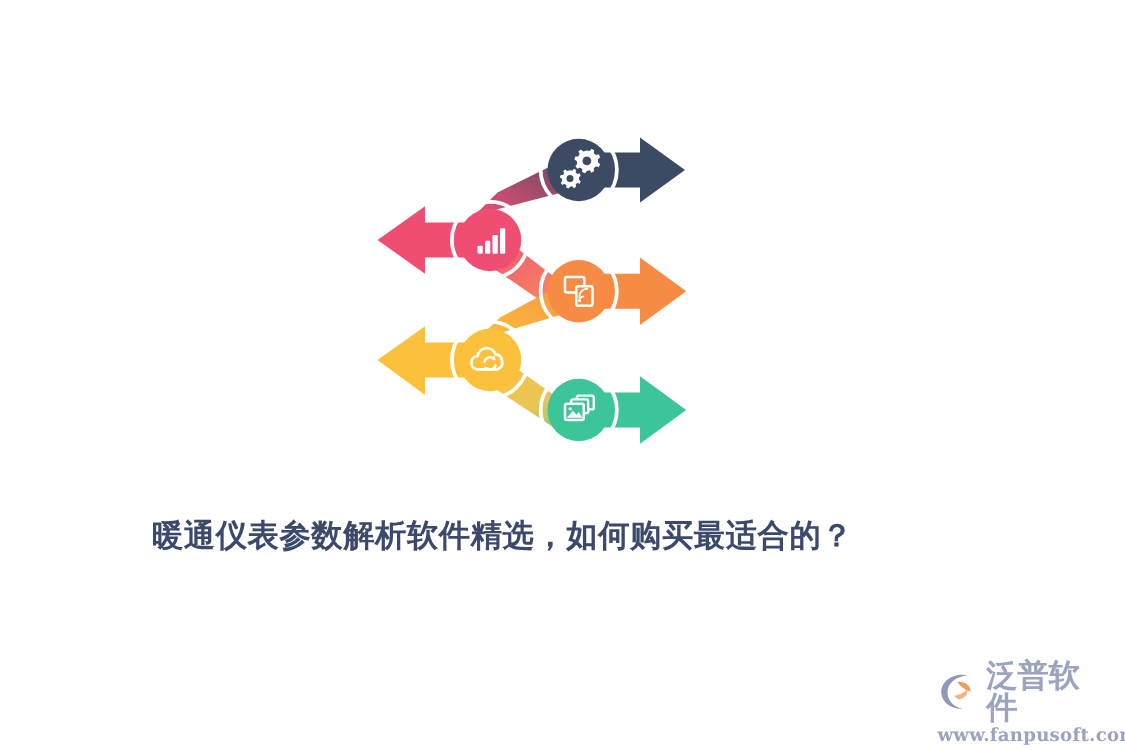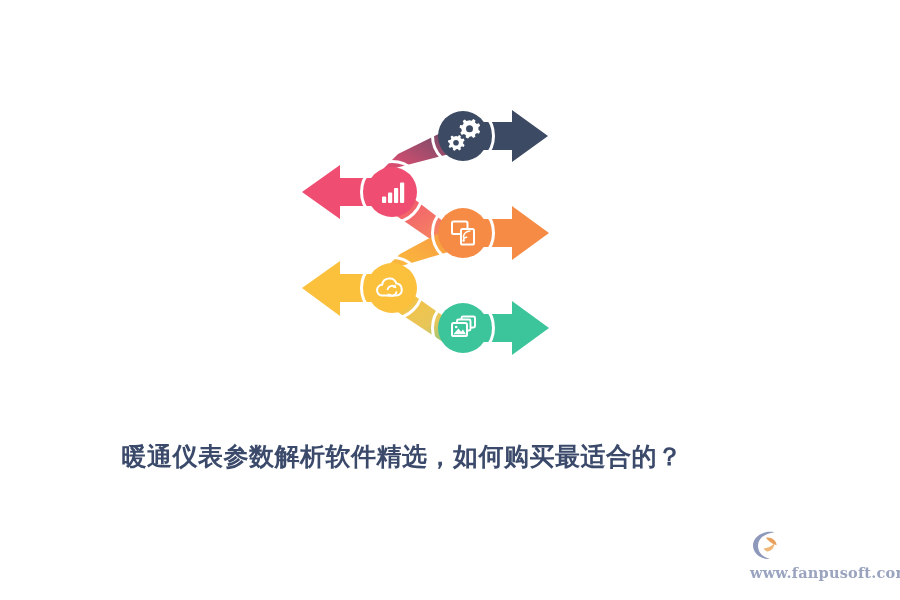--- a/index.html
+++ b/index.html
@@ -32,21 +32,20 @@
     left: 0;
     top: 412px;
     width: 804px;
     text-align: center;
     font-family: "DejaVu Sans", "Liberation Sans", sans-serif;
     font-size: 25px;
     font-weight: 600;
     letter-spacing: 0.5px;
     color: #3b4a6b;
     white-space: nowrap;
-    margin-top: 28px;
   }
   #watermark {
     position: absolute;
     right: 14px;
     bottom: 14px;
     width: 136px;
     height: 58px;
   }
   .wm-row {
     display: flex;
@@ -205,17 +204,18 @@
 
   <div id="watermark">
     <div class="wm-row">
       <svg class="wm-mark" viewBox="0 0 34 34">
         <path d="M24.5,4.2 C12.5,2.0 3.0,9.0 3.0,17.6 C3.0,25.6 11.0,31.6 20.0,31.0
                  C12.4,29.2 8.0,24.4 8.0,17.8 C8.0,10.6 14.6,5.2 24.5,4.2 Z" fill="#8d98bb"></path>
         <path d="M15.8,9.5 C22.0,9.0 26.4,12.4 26.6,17.2 C22.0,16.2 18.2,12.8 15.8,9.5 Z" fill="#e8a05c"></path>
         <path d="M13.4,20.6 C17.2,20.0 21.2,18.2 24.2,15.4 C24.6,19.6 21.4,23.2 16.8,23.4
                  C15.4,22.8 14.2,21.8 13.4,20.6 Z" fill="#f0b878"></path>
       </svg>
+      <span class="wm-name">泛普软件</span>
     </div>
     <div class="wm-url">www.fanpusoft.com</div>
   </div>
 
 </div>
 
 </body></html>

